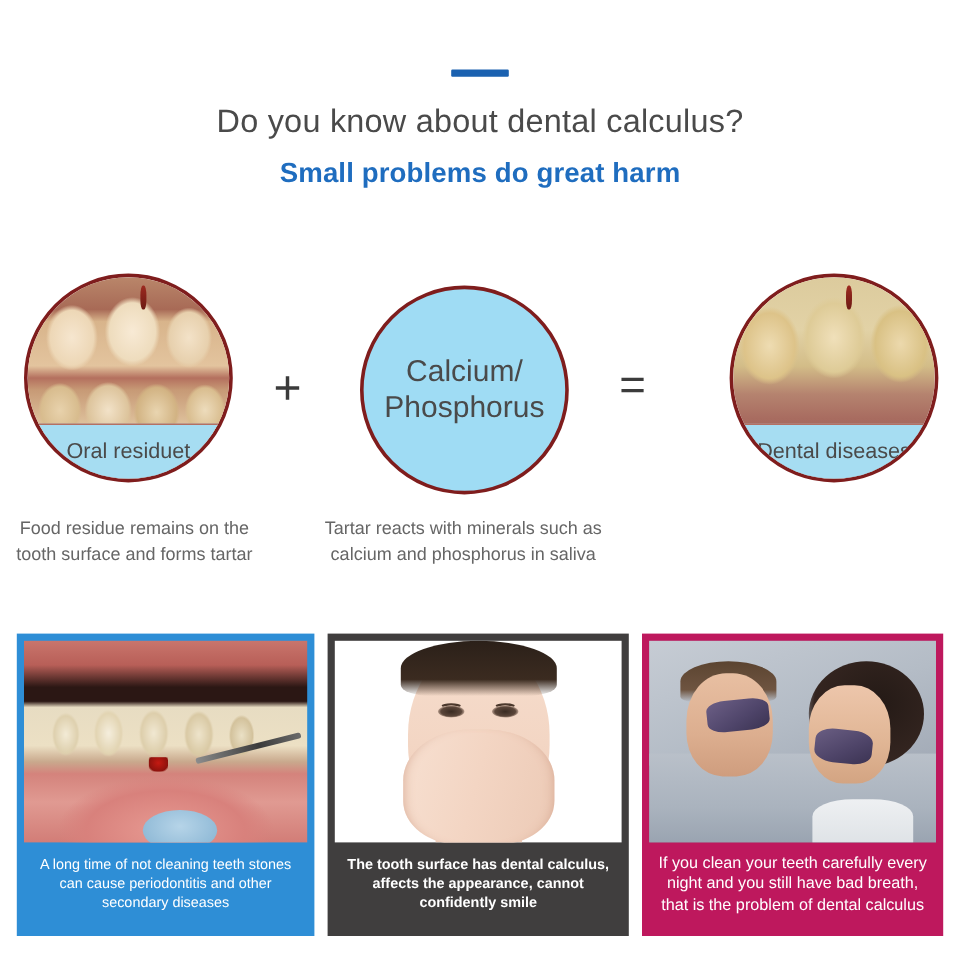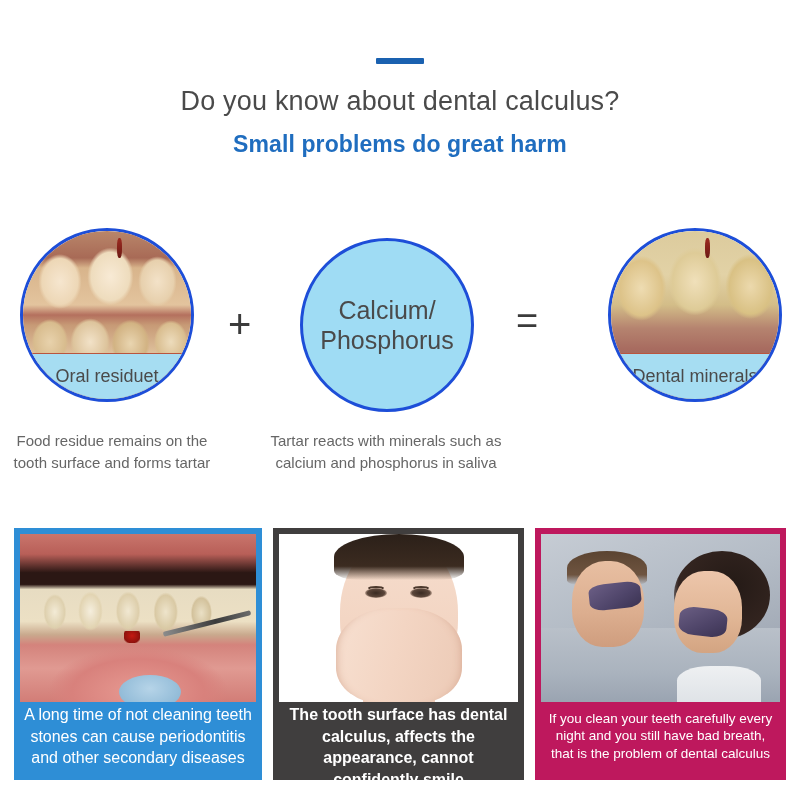--- a/index.html
+++ b/index.html
@@ -51,21 +51,21 @@
     top: 226px;
     left: 0;
     width: 800px;
     height: 185px;
   }
   .circle {
     position: absolute;
     width: 174px;
     height: 174px;
     border-radius: 50%;
-    border: 3px solid #1d4ed8;
+    border: 3px solid #7f1d1d;
     box-sizing: border-box;
     overflow: hidden;
   }
   .circle-1 { left: 20px;  top: 2px; }
   .circle-2 { left: 300px; top: 12px; background: #9fdcf4; }
   .circle-3 { left: 608px; top: 2px; }
 
   
   .photo-teeth-1 {
     position: absolute;
@@ -180,21 +180,21 @@
     position: relative;
     overflow: hidden;
   }
   .panel-caption {
     flex: 1;
     display: flex;
     align-items: center;
     justify-content: center;
     text-align: center;
     color: #ffffff;
-    font-size: 16px;
+    font-size: 12px;
     line-height: 1.35;
     padding: 2px 4px 6px 4px;
   }
   .panel-3 .panel-caption { font-size: 13.5px; line-height: 1.3; }
 
   
   .pic-perio {
     background:
       radial-gradient(ellipse 120px 60px at 50% 94%, #e79a92 0%, #d8817c 55%, rgba(216,129,124,0) 75%),
       linear-gradient(to bottom, #c9756c 0%, #b85f58 12%, #2b1714 23%, #2b1714 30%,
@@ -382,21 +382,21 @@
     </div>
   </div>
 
   <div class="op op-equal">=</div>
 
   <div class="circle circle-3">
     <div class="photo-teeth-3">
       <div class="photo-blood"></div>
     </div>
     <div class="circle-label-band">
-      <span>Dental minerals</span>
+      <span>Dental diseases</span>
     </div>
   </div>
 </div>
 
 <div class="caption-row">
   <div class="caption caption-1">Food residue remains on the tooth surface and forms tartar</div>
   <div class="caption caption-2">Tartar reacts with minerals such as calcium and phosphorus in saliva</div>
 </div>
 
 <div class="panels">

